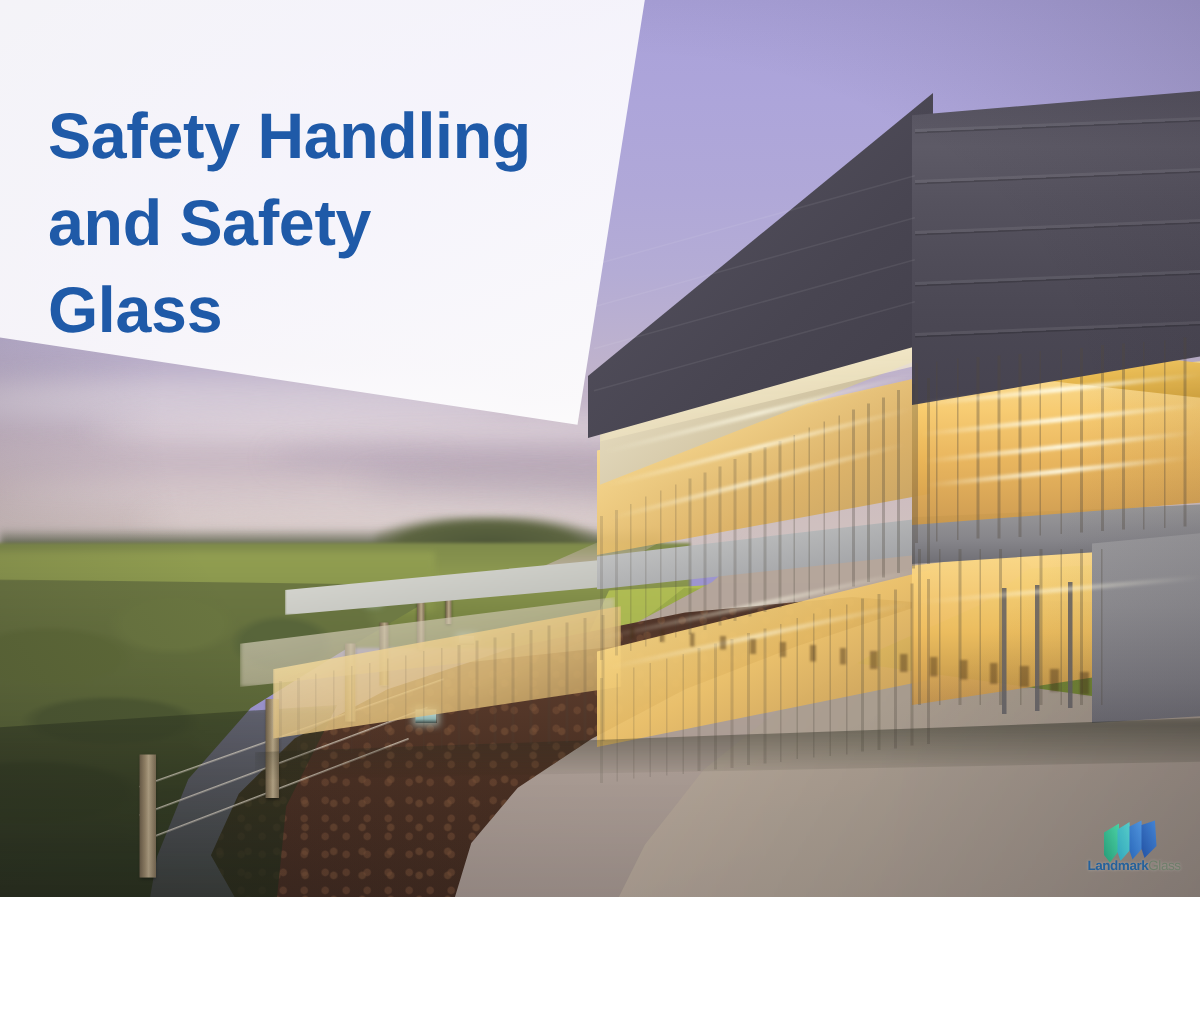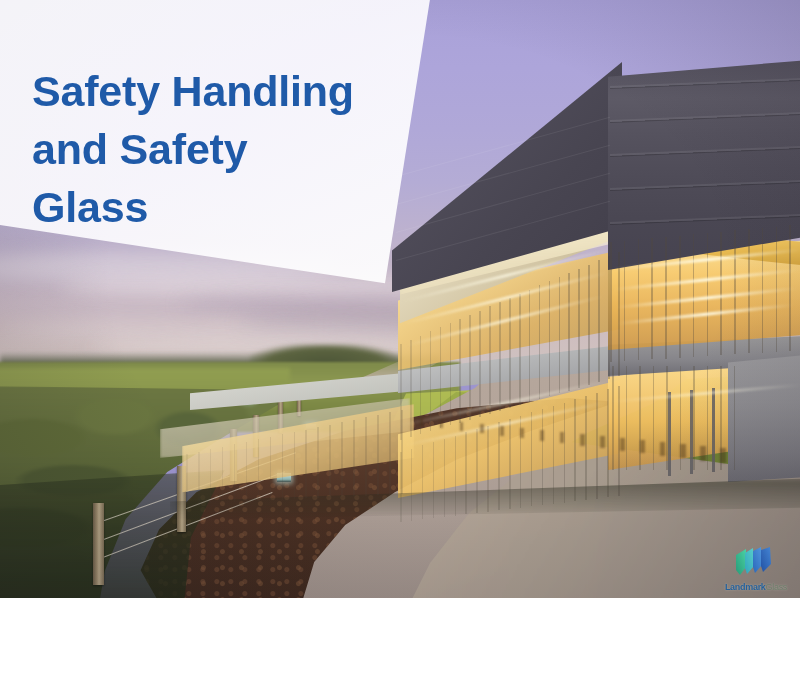--- a/index.html
+++ b/index.html
@@ -413,21 +413,21 @@
     height: 48px;
     opacity: .92;
   }
   #logoMark {
     position: absolute;
     left: 14px; top: 0;
     width: 46px; height: 32px;
   }
   #logoText {
     position: absolute;
-    left: 0; bottom: 2px;
+    left: 0; bottom: 12px;
     width: 76px;
     text-align: center;
     font-family: "Liberation Sans", sans-serif;
     font-size: 9px;
     font-weight: bold;
     letter-spacing: -0.3px;
     color: #1d5f9e;
     text-shadow: 0 0 2px rgba(255,255,255,.35);
     white-space: nowrap;
   }

